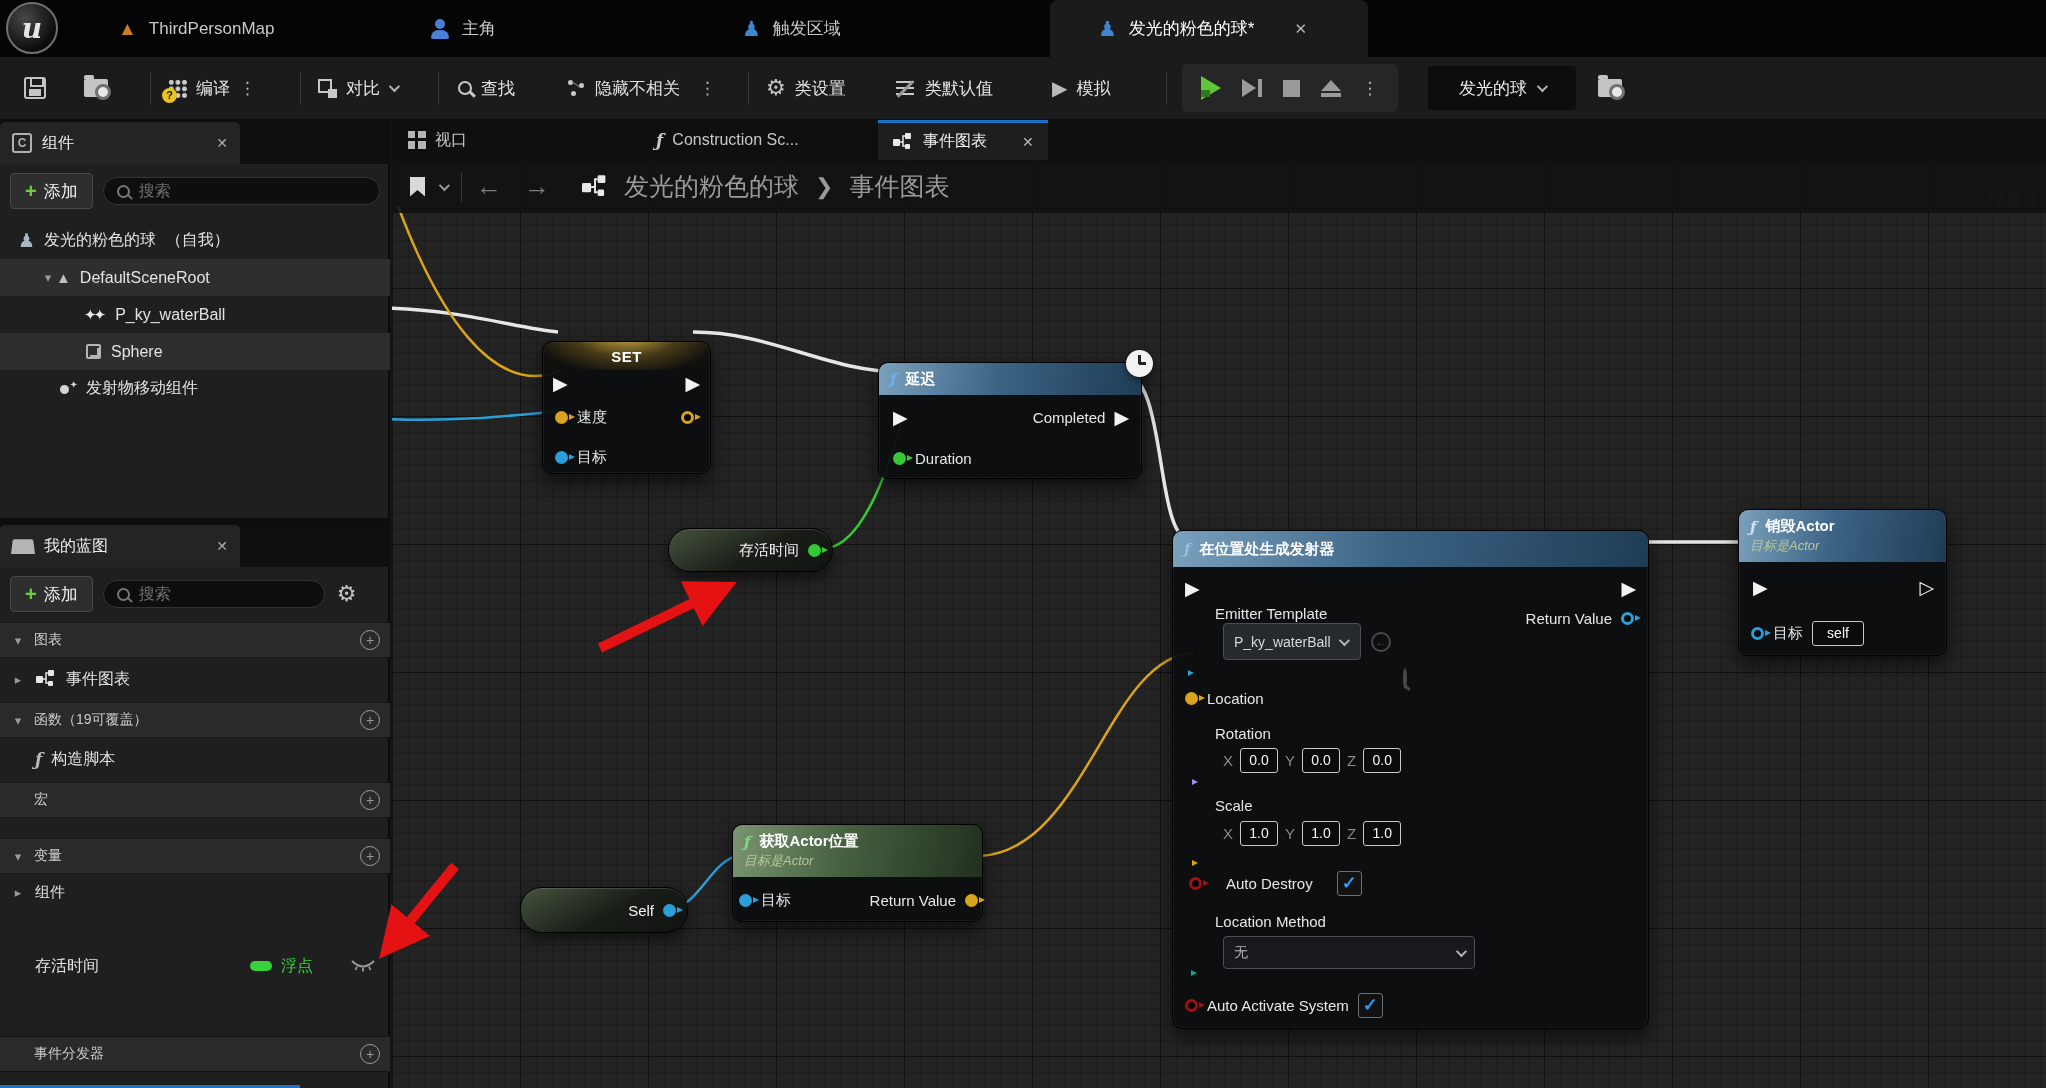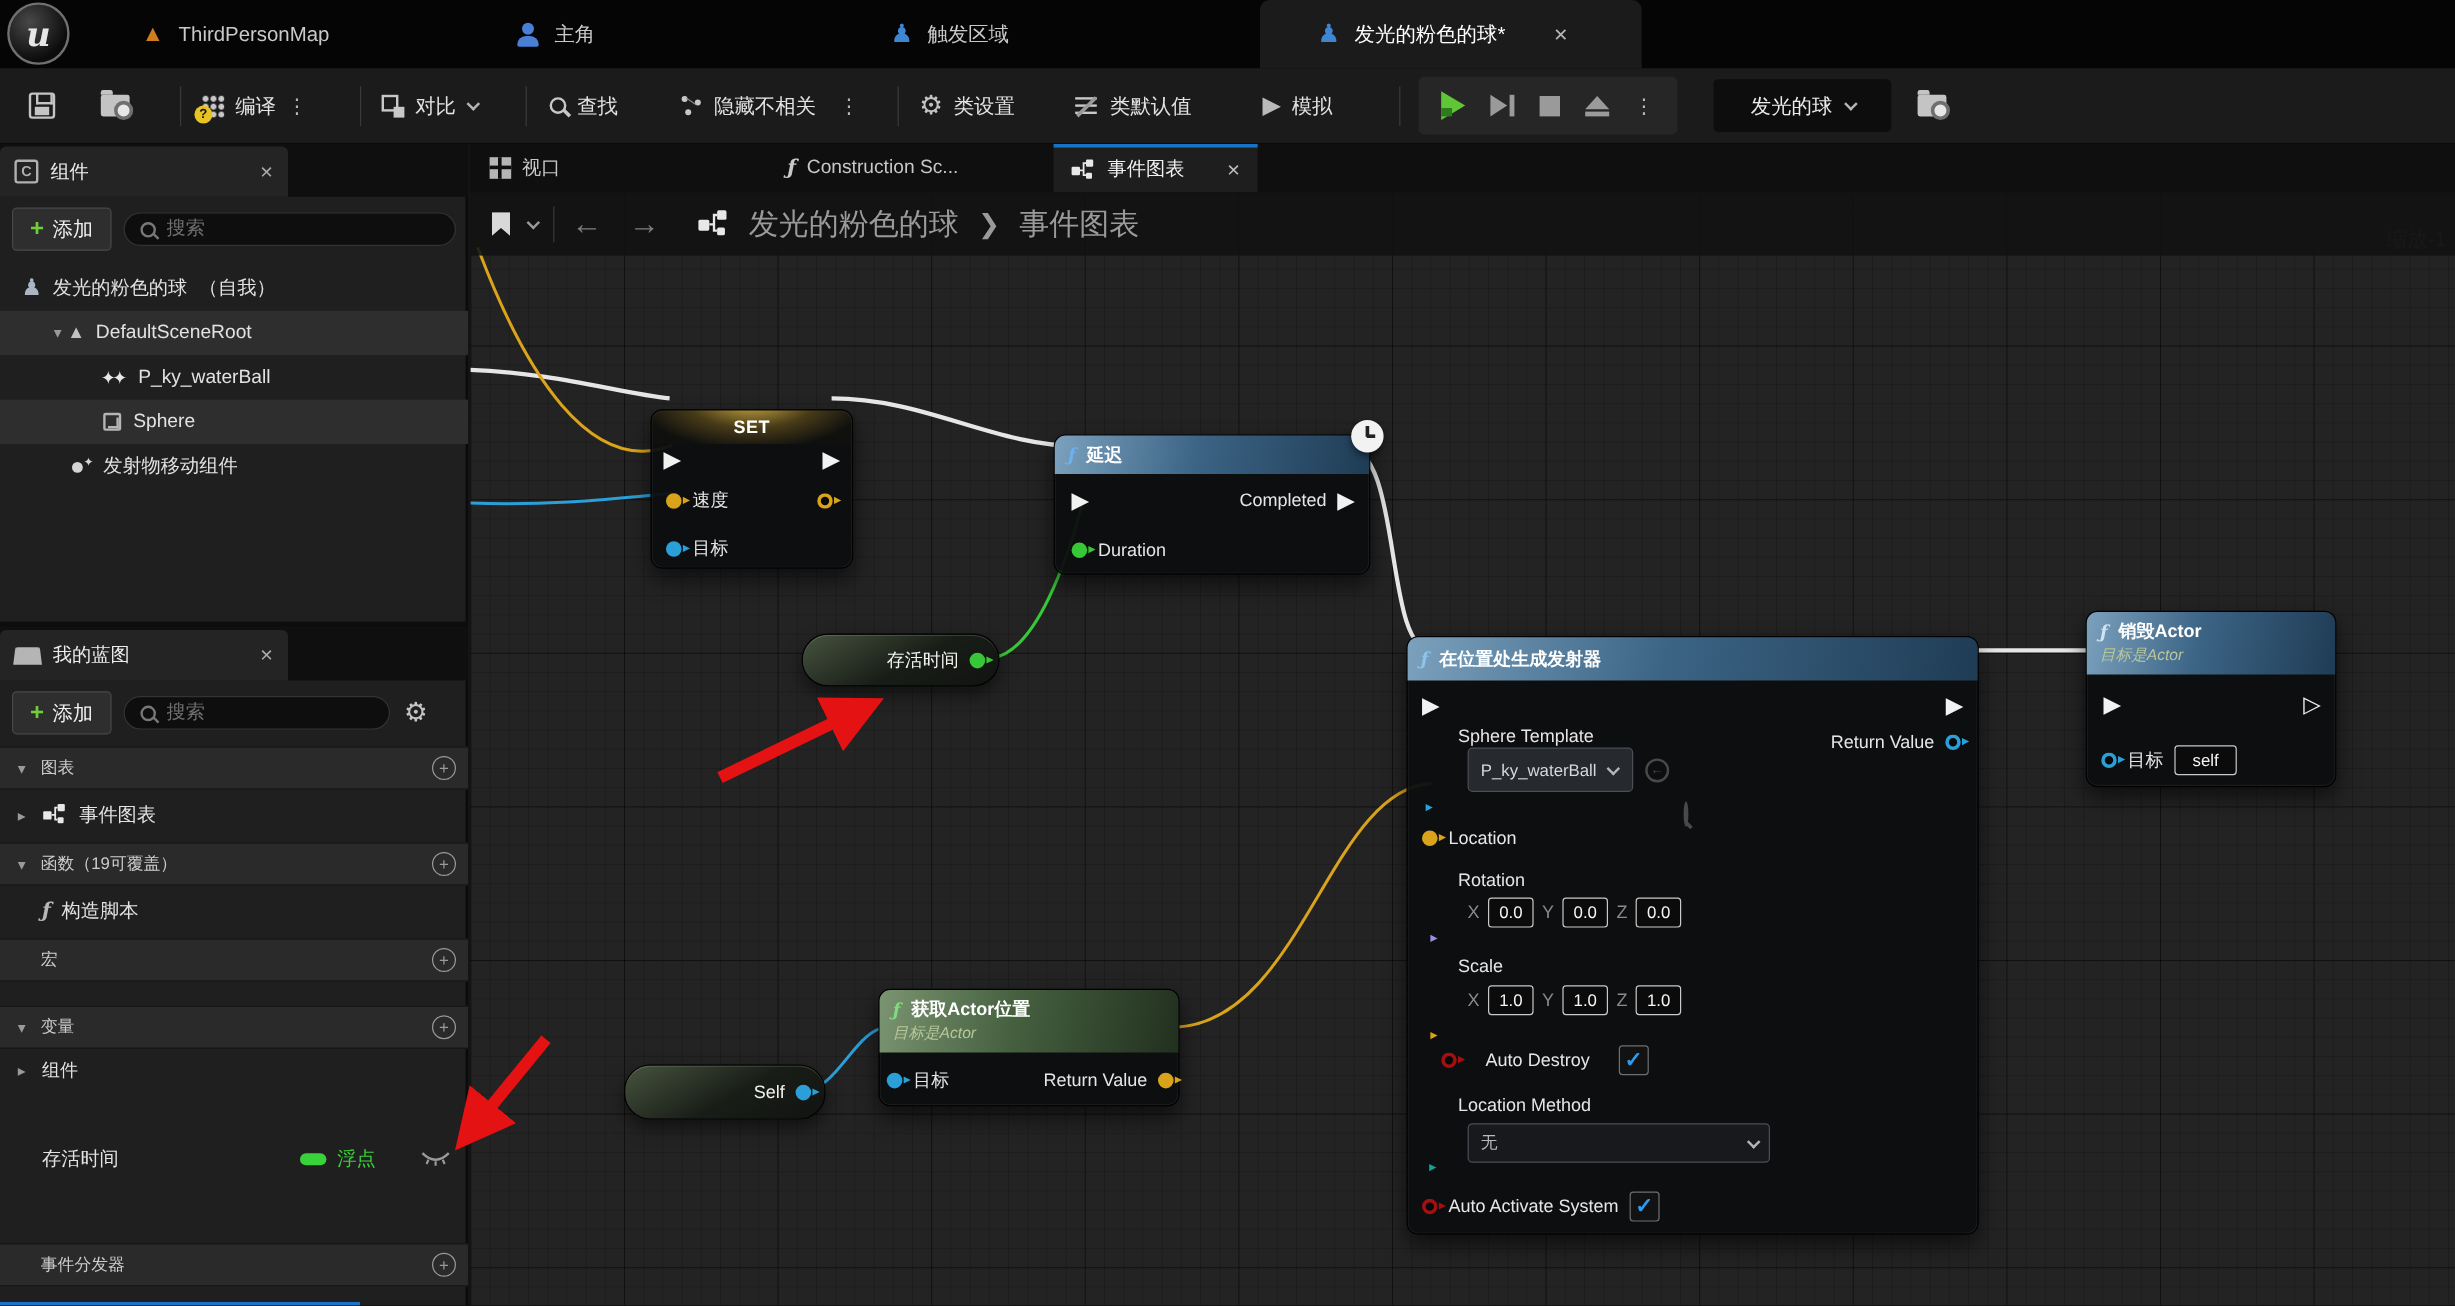--- a/index.html
+++ b/index.html
@@ -501,21 +501,21 @@
           <span class="fnglyph" style="color:#8fc3e8;">ƒ</span>
           <span>在位置处生成发射器</span>
         </div>
         <div class="prow" style="left:12px;top:44px;">
             <span class="exec">▶</span>
           </div>
         <div class="prow" style="right:12px;top:44px;">
             <span class="exec">▶</span>
           </div>
 
-        <span class="plabel abs" style="left:42px;top:74px;">Sphere Template</span>
+        <span class="plabel abs" style="left:42px;top:74px;">Emitter Template</span>
         <span class="pin h abs" style="--c:#2b9fd8;left:14px;top:100px;"></span>
         <div class="dd abs" style="left:50px;top:92px;width:138px;height:37px;">
           <span style="overflow:hidden;white-space:nowrap;max-width:100px;">P_ky_waterBall</span>
           <span class="chev"></span>
         </div>
         <span class="ic-reset ghost abs" style="left:198px;top:101px;">←</span>
         <span class="mag2 ghost abs" style="left:230px;top:103px;"></span>
         <div class="prow" style="right:14px;top:74px;">
           <span class="plabel">Return Value</span>
           <span class="pin h" style="--c:#2b9fd8;"></span>
@@ -541,21 +541,21 @@
         <span class="pin h abs" style="--c:#d9a31b;left:14px;top:290px;"></span>
         <div class="prow" style="left:50px;top:289px;gap:7px;">
           <span class="axis">X</span>
           <span class="valbox">1.0</span>
           <span class="axis">Y</span>
           <span class="valbox">1.0</span>
           <span class="axis">Z</span>
           <span class="valbox">1.0</span>
         </div>
 
-        <div class="prow" style="left:28px;top:339px;gap:24px;">
+        <div class="prow" style="left:16px;top:339px;gap:24px;">
           <span class="pin h" style="--c:#a50f0f;"></span>
           <span class="plabel">Auto Destroy</span>
           <span class="checkbox">✓</span>
         </div>
 
         <span class="plabel abs" style="left:42px;top:382px;">Location Method</span>
         <span class="pin h abs" style="--c:#0ea48e;left:13px;top:400px;"></span>
         <div class="dd abs" style="left:50px;top:405px;width:252px;height:33px;background:#17191c;">
           <span style="color:#b9b9b9;">无</span>
           <span class="chev" style="margin-left:auto;"></span>

